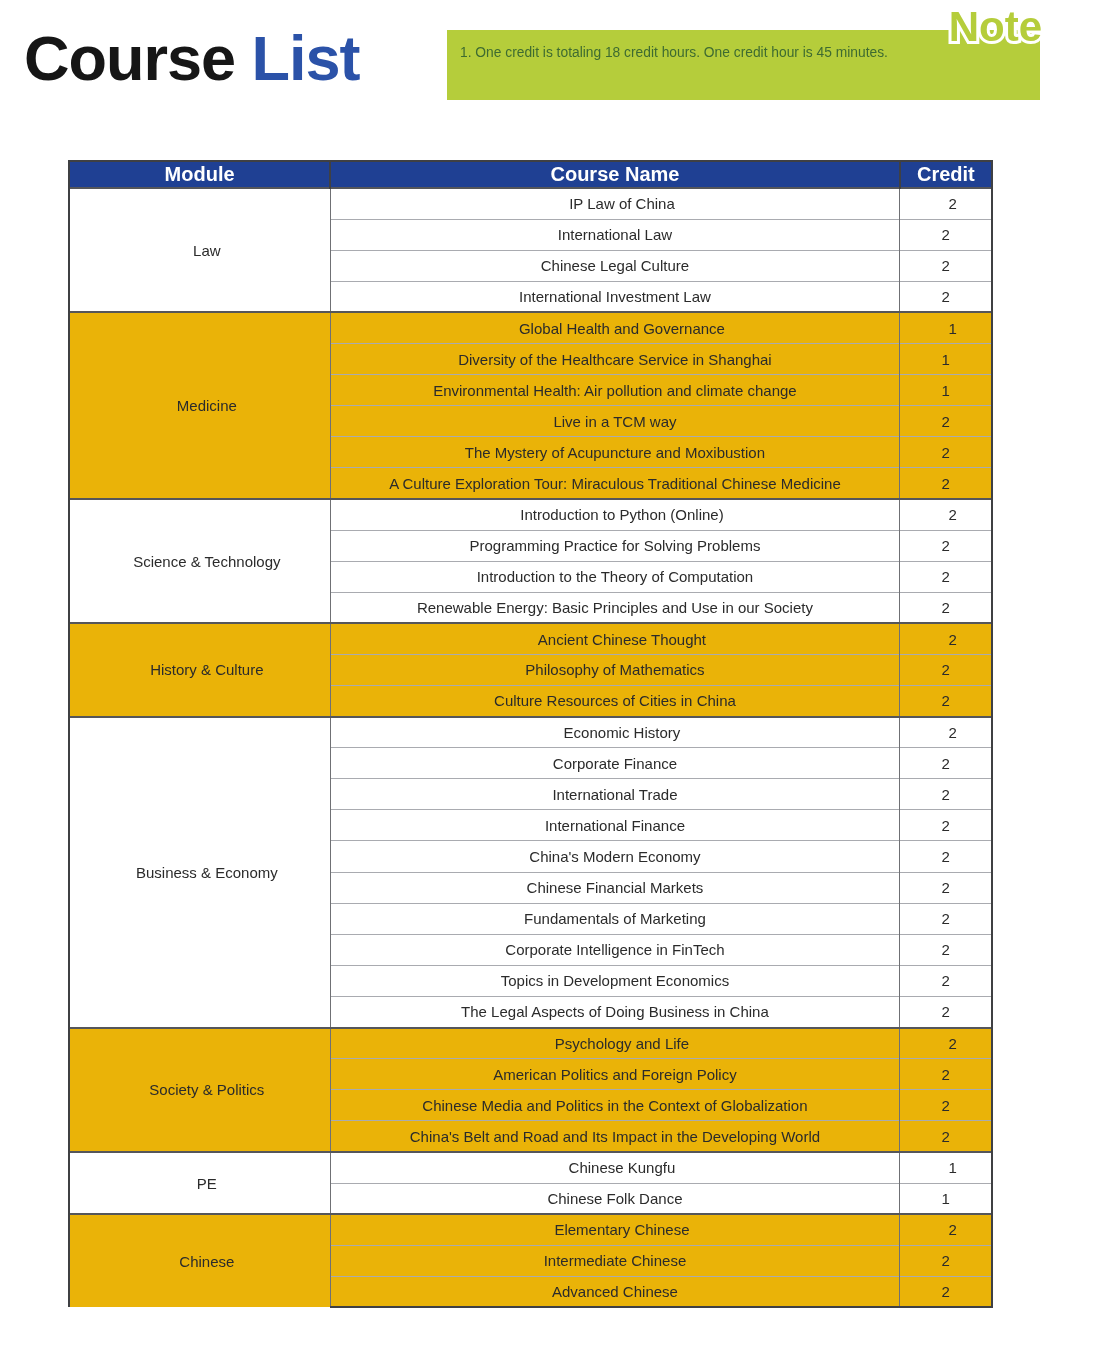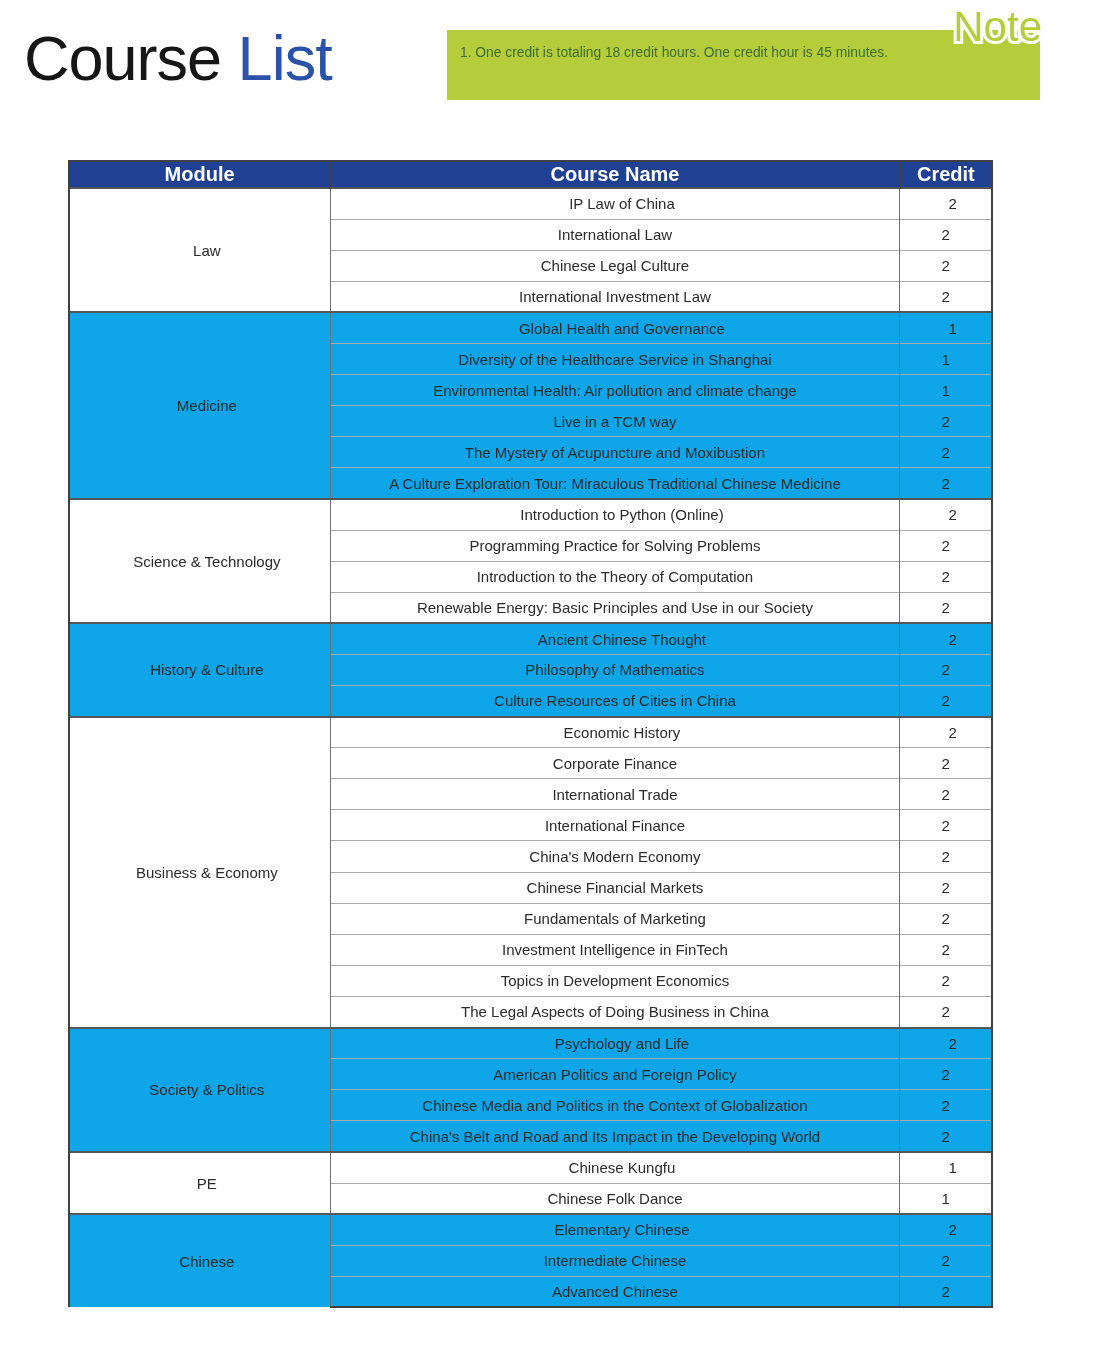--- a/index.html
+++ b/index.html
@@ -11,21 +11,21 @@
     background: #ffffff;
     font-family: "Liberation Sans", sans-serif;
     overflow: hidden;
   }
   
   .title {
     position: absolute;
     left: 24px;
     top: 22px;
     font-size: 63px;
-    font-weight: 400;
+    font-weight: 700;
     letter-spacing: -1px;
     white-space: nowrap;
   }
   .title .t-black { color: #161616; }
   .title .t-blue  { color: #2b52a8; }
 
   .note-box {
     position: absolute;
     left: 447px;
     top: 30px;
@@ -38,21 +38,21 @@
     font-size: 13.8px;
     line-height: 1.76;
     color: #3e6b31;
     white-space: nowrap;
   }
   .note-badge {
     position: absolute;
     top: -27px;
     right: -2px;
     font-size: 42px;
-    font-weight: 400;
+    font-weight: 700;
     letter-spacing: 0px;
     color: #b5cd3b;
     -webkit-text-stroke: 6px #ffffff;
     paint-order: stroke fill;
   }
 
   
   table.course-table {
     position: absolute;
     left: 68px;
@@ -95,21 +95,21 @@
   .course-table td.course-cell { border-right: 1px solid #6f7074; }
   .course-table td.credit-cell { border-right: 2px solid #3f4043; }
   .course-table tr.no-module td.course-cell:first-child { border-left: 1px solid #6f7074; margin-top: 40px; }
 
   
   .course-table td { border-top: 1px solid #a9abb0; }
   .course-table tr.module-start td { border-top: 2px solid #55565a; padding-left: 20px; }
   .course-table tbody tr:last-child td { border-bottom: 2px solid #3f4043; text-align: center; }
 
   
-  .course-table tr.shaded td { background: #0ea5e9; }
+  .course-table tr.shaded td { background: #eab308; }
 </style>
 </head>
 <body>
 
 <div class="page">
 
   <div class="title">
     <span class="t-black">Course</span>
     <span class="t-blue">List</span>
   </div>
@@ -228,21 +228,21 @@
         </tr>
         <tr class="no-module">
           <td class="course-cell">Chinese Financial Markets</td>
           <td class="credit-cell">2</td>
         </tr>
         <tr class="no-module">
           <td class="course-cell">Fundamentals of Marketing</td>
           <td class="credit-cell">2</td>
         </tr>
         <tr class="no-module">
-          <td class="course-cell">Investment Intelligence in FinTech</td>
+          <td class="course-cell">Corporate Intelligence in FinTech</td>
           <td class="credit-cell">2</td>
         </tr>
         <tr class="no-module">
           <td class="course-cell">Topics in Development Economics</td>
           <td class="credit-cell">2</td>
         </tr>
         <tr class="no-module">
           <td class="course-cell">The Legal Aspects of Doing Business in China</td>
           <td class="credit-cell">2</td>
         </tr>

